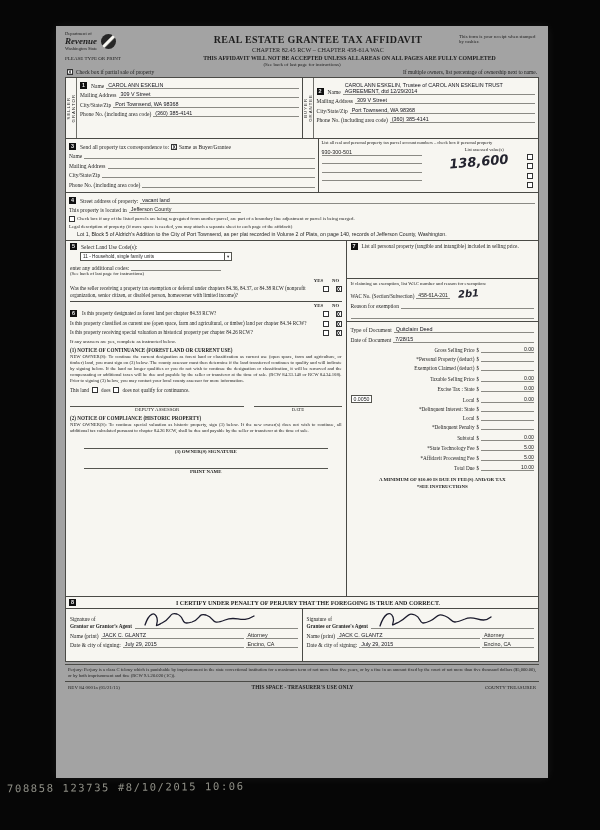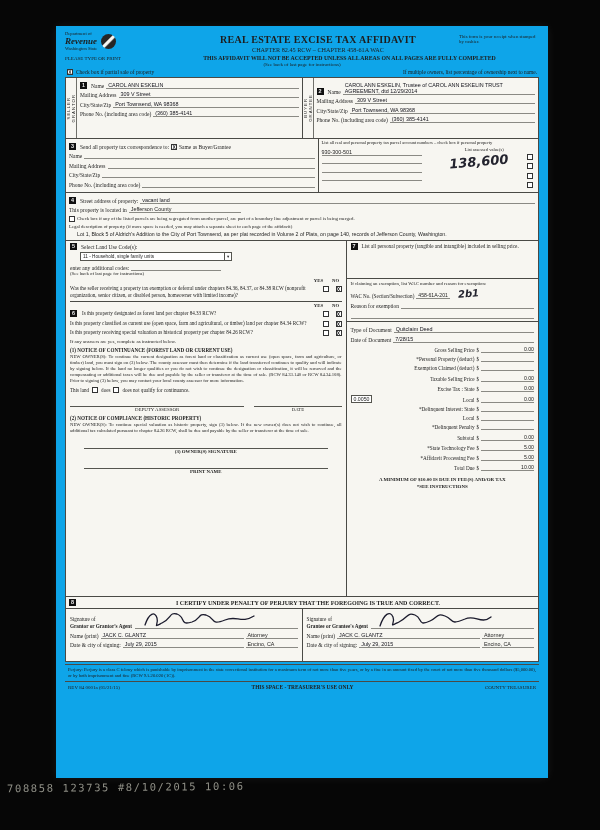--- a/index.html
+++ b/index.html
@@ -6,21 +6,21 @@
   html,body { width:600px; height:830px; }
   body { background:#060606; position:relative; overflow:hidden;
          font-family:"Liberation Serif", serif; }
   .scan { position:absolute; inset:0; background:#060606; }
 
   .stamp { position:absolute; left:7px; top:781px; z-index:6;
            font-family:"DejaVu Sans Mono", monospace; font-size:10.5px;
            color:#8f8f86; letter-spacing:1.6px; transform:rotate(-0.6deg); }
 
   .page { position:absolute; left:56px; top:26px; width:492px; height:752px;
-          background:#0ea5e9; color:#1d1d1d; padding:5px 9px 4px;
+          background:#a3a3a3; color:#1d1d1d; padding:5px 9px 4px;
           box-shadow:0 0 9px rgba(255,255,255,.07); font-size:5.5px; }
 
   
   .hdr { display:flex; align-items:flex-start; }
   .hdr-left { width:112px; display:flex; align-items:center; gap:4px; }
   .logo-text .lt1 { font-size:4.6px; }
   .logo-text .lt2 { font-size:9px; font-weight:bold; font-style:italic; }
   .logo-text .lt3 { font-size:4.6px; }
   .logo-circle { width:15px; height:15px; border-radius:50%; flex:0 0 auto;
     background:linear-gradient(135deg,#262626 40%,#f7f6f1 46%,#f7f6f1 55%,#262626 61%); }
@@ -162,21 +162,21 @@
     <div class="hdr">
       <div class="hdr-left">
         <div class="logo-text">
           <div class="lt1">Department of</div>
           <div class="lt2">Revenue</div>
           <div class="lt3">Washington State</div>
         </div>
         <div class="logo-circle"></div>
       </div>
       <div class="hdr-center">
-        <div class="title">REAL ESTATE EXCISE TAX AFFIDAVIT</div>
+        <div class="title">REAL ESTATE GRANTEE TAX AFFIDAVIT</div>
         <div class="subtitle">CHAPTER 82.45 RCW  –  CHAPTER 458-61A WAC</div>
       </div>
       <div class="hdr-right">This form is your receipt when stamped by cashier.</div>
     </div>
 
     <div class="typeline">
       <span class="please">PLEASE TYPE OR PRINT</span>
       <span class="warning">THIS AFFIDAVIT WILL NOT BE ACCEPTED UNLESS ALL AREAS ON ALL PAGES ARE FULLY COMPLETED</span>
     </div>
     <div class="seeback">(See back of last page for instructions)</div>

